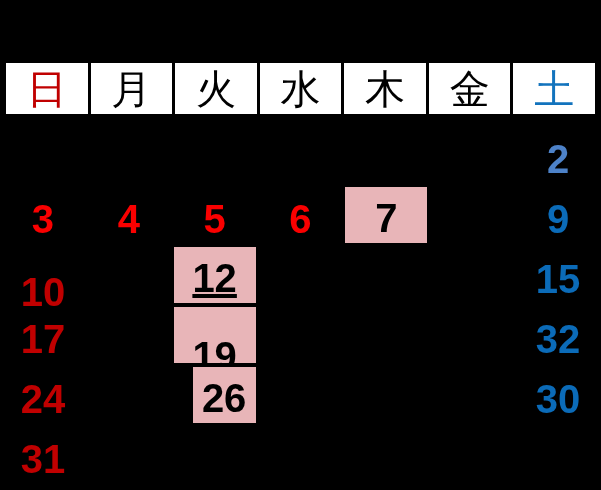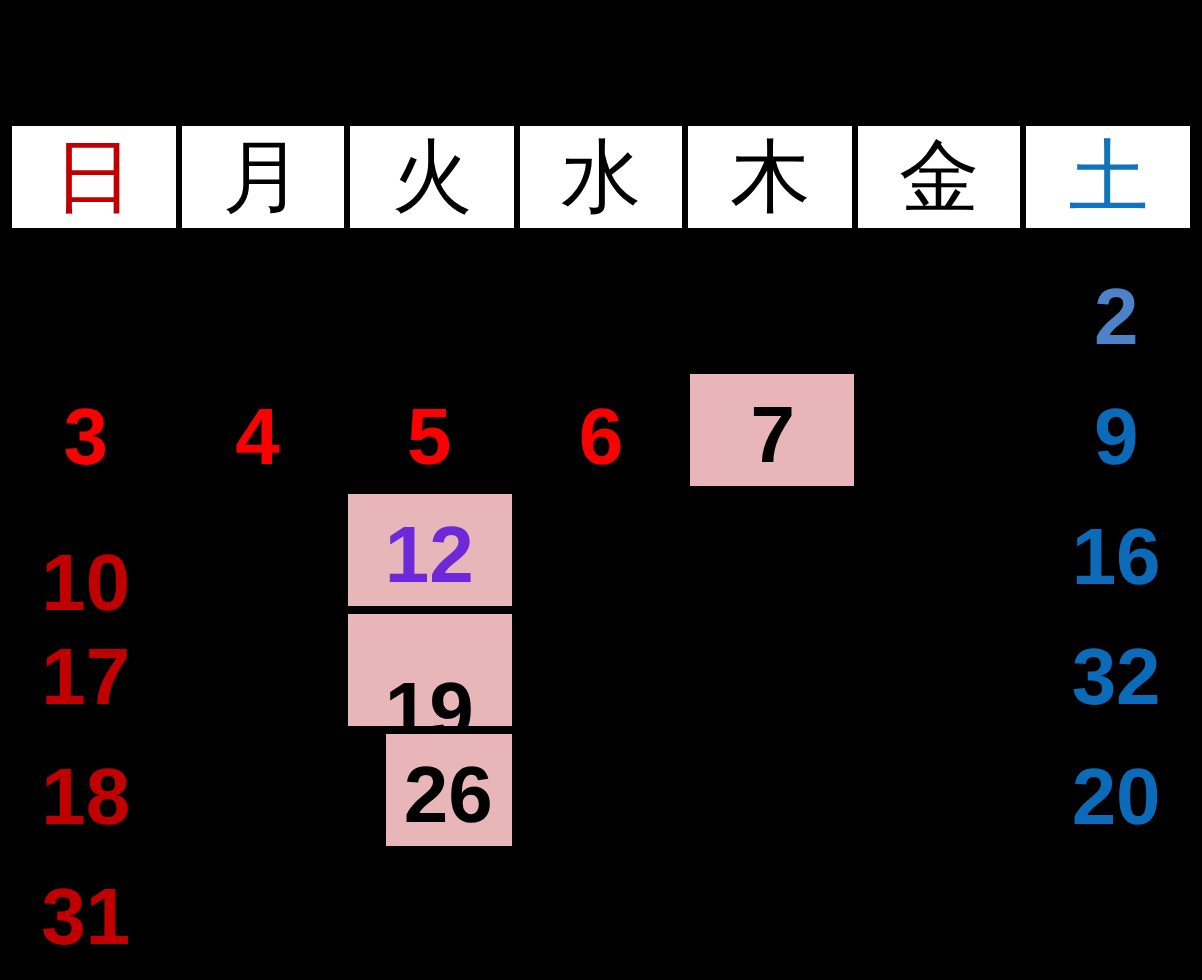--- a/index.html
+++ b/index.html
@@ -75,40 +75,40 @@
       <div class="date-cell hl" style="grid-area: 2 / 5; --hl: #e8b5b8;">
         <span style="color: rgb(0, 0, 0);">7</span>
       </div>
       <div class="date-cell" style="grid-area: 2 / 7;">
         <span style="color: rgb(11, 107, 184);">9</span>
       </div>
       <div class="date-cell" style="grid-area: 3 / 1;">
         <span style="color: rgb(192, 0, 0); margin-top: 25px;">10</span>
       </div>
       <div class="date-cell hl" style="grid-area: 3 / 3; --hl: #e8b5b8;">
-        <span style="color: #6d28d9;">12</span>
+        <span style="color: #000000; text-decoration: underline;">12</span>
       </div>
       <div class="date-cell" style="grid-area: 3 / 7;">
-        <span style="color: rgb(11, 107, 184);">16</span>
+        <span style="color: rgb(11, 107, 184);">15</span>
       </div>
       <div class="date-cell" style="grid-area: 4 / 1;">
         <span style="color: rgb(192, 0, 0); text-align: right;">17</span>
       </div>
       <div class="date-cell hl" style="grid-area: 4 / 3; --hl: #e8b5b8;">
         <span style="color: rgb(0, 0, 0); margin-top: 36px;">19</span>
       </div>
       <div class="date-cell" style="grid-area: 4 / 7;">
         <span style="color: rgb(11, 107, 184);">32</span>
       </div>
       <div class="date-cell" style="grid-area: 5 / 1;">
-        <span style="color: rgb(192, 0, 0);">18</span>
+        <span style="color: rgb(192, 0, 0);">24</span>
       </div>
       <div class="date-cell hl" style="grid-area: 5 / 3; margin-left: 21px; --hl: #e8b5b8;">
         <span style="color: rgb(0, 0, 0);">26</span>
       </div>
       <div class="date-cell" style="grid-area: 5 / 7;">
-        <span style="color: rgb(11, 107, 184);">20</span>
+        <span style="color: rgb(11, 107, 184);">30</span>
       </div>
       <div class="date-cell" style="grid-area: 6 / 1; justify-content: center;">
         <span style="color: rgb(192, 0, 0);">31</span>
       </div>
     </div>
 </div>
 
 </body></html>

